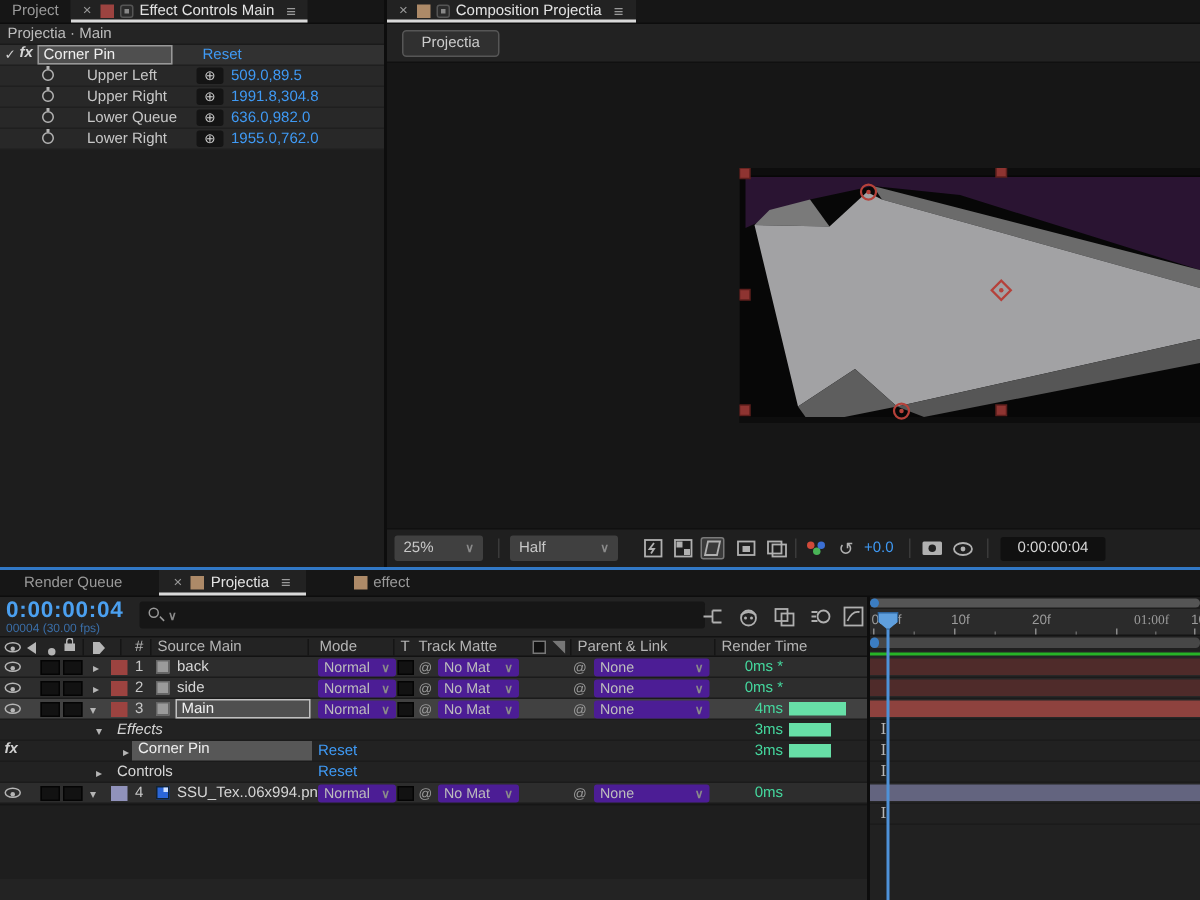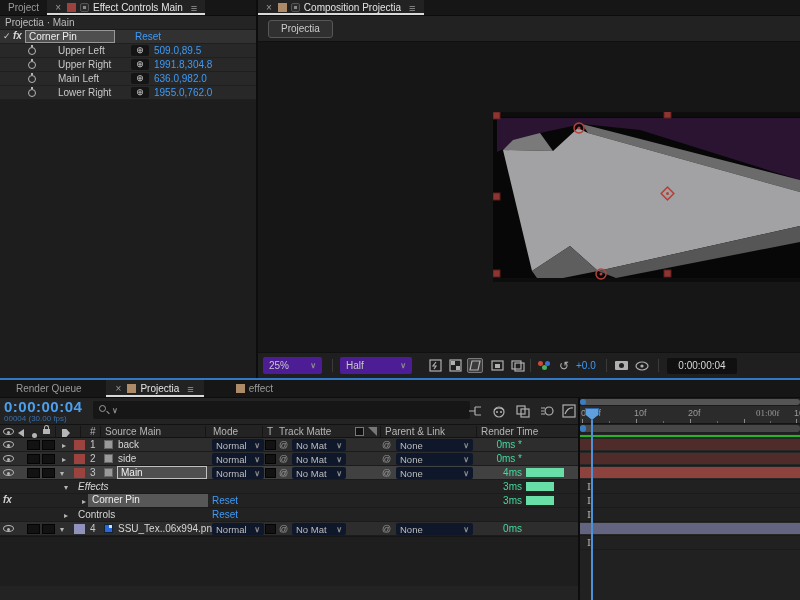--- a/index.html
+++ b/index.html
@@ -11,21 +11,21 @@
   .tabbar { height:16px; background:#161616; border-bottom:1px solid #0d0d0d; position:relative; display:flex; align-items:stretch; }
   .tab { display:flex; align-items:center; gap:4px; padding:0 8px; color:#9a9a9a; position:relative; }
   .tab.active { background:#222; color:#e3e3e3; box-shadow: inset 0 -2px 0 #d9d9d9; }
   .tab .x { color:#9a9a9a; font-size:10px; margin-right:2px; }
   .swatch { width:9px; height:9px; display:inline-block; }
   .swatch.red { background:#9c4340; }
   .swatch.tan { background:#ad8a68; }
   .plock { width:9px; height:9px; background:#2b2b2b; border:1px solid #555; border-radius:2px; display:inline-block; position:relative; }
   .plock::after { content:''; position:absolute; left:2px; top:2px; width:3px; height:3px; background:#888; }
   .menu { color:#9a9a9a; margin-left:4px; font-size:11px; }
-  .dd { position:absolute; height:12px; top:1px; background:#0f172a; border-radius:2px; color:#bdbdbd; display:flex; align-items:center; justify-content:space-between; padding:0 4px; font-size:9.5px; }
+  .dd { position:absolute; height:12px; top:1px; background:#4c1d95; border-radius:2px; color:#bdbdbd; display:flex; align-items:center; justify-content:space-between; padding:0 4px; font-size:9.5px; }
   .ddc { color:#8a8a8a; font-size:8px; margin-left:3px; }
   .cell { position:absolute; width:13px; height:10px; top:2px; background:#121212; border:1px solid #040404; }
   .blue { color:#3f9af5; }
   .green { color:#45d99f; }
 
   
   .i-eye { position:absolute; width:11px; height:7px; border:1px solid #b5b5b5; border-radius:50%; }
   .i-eye::after { content:''; position:absolute; left:3px; top:1.5px; width:3px; height:3px; border-radius:50%; background:#b5b5b5; }
   .i-speaker { width:0; height:0; border-top:4px solid transparent; border-bottom:4px solid transparent; border-right:6px solid #b5b5b5; display:inline-block; }
   .i-dot { width:5px; height:5px; border-radius:50%; background:#b5b5b5; display:inline-block; }
@@ -64,21 +64,21 @@
   .ec-val { position:absolute; left:154px; top:1px; }
   .ec-empty { height:234px; background:#1d1d1d; }
 
   
   .comp-panel { flex:1; display:flex; flex-direction:column; background:#1e1e1e; }
   .comp-tools { height:26px; background:#222; border-bottom:1px solid #101010; position:relative; }
   .comp-bc-btn { position:absolute; left:10px; top:4px; height:18px; line-height:16px; padding:0 12px; background:#303030; border:1px solid #565656; border-radius:3px; color:#cccccc; }
   .viewport { flex:1; position:relative; background:#161616; overflow:hidden; }
   .comp-svg { position:absolute; left:235px; top:70px; }
   .comp-bottom { height:26px; background:#1f1f1f; border-top:1px solid #101010; position:relative; display:block; }
-  .cb-dd { position:absolute; top:4px; height:17px; background:#4c1d95; border-radius:2px; color:#c8c8c8; display:flex; align-items:center; justify-content:space-between; padding:0 6px; }
+  .cb-dd { position:absolute; top:4px; height:17px; background:#404040; border-radius:2px; color:#c8c8c8; display:flex; align-items:center; justify-content:space-between; padding:0 6px; }
   .cb-icon { position:absolute; top:5px; width:16px; height:15px; display:flex; align-items:center; justify-content:center; }
   .cb-icon.pressed { background:#3a3a3a; border:1px solid #7a7a7a; border-radius:2px; }
   .cb-sep { position:absolute; top:6px; width:1px; height:13px; background:#3a3a3a; }
   .cb-tc { position:absolute; left:409px; top:5px; width:70px; height:16px; background:#101010; border-radius:2px; color:#d8d8d8; text-align:center; line-height:16px; }
   .cb-exp { position:absolute; left:318px; top:7px; }
 
   
   .blue-sep { height:2px; background:#3178c6; }
 
   
@@ -182,21 +182,21 @@
         <span class="ec-val blue">509.0,89.5</span>
       </div>
       <div class="ec-row">
         <span class="ec-sw"><span class="i-sw"></span></span>
         <span class="ec-pname">Upper Right</span>
         <span class="ec-target">⊕</span>
         <span class="ec-val blue">1991.8,304.8</span>
       </div>
       <div class="ec-row">
         <span class="ec-sw"><span class="i-sw"></span></span>
-        <span class="ec-pname">Main Left</span>
+        <span class="ec-pname">Lower Queue</span>
         <span class="ec-target">⊕</span>
         <span class="ec-val blue">636.0,982.0</span>
       </div>
       <div class="ec-row">
         <span class="ec-sw"><span class="i-sw"></span></span>
         <span class="ec-pname">Lower Right</span>
         <span class="ec-target">⊕</span>
         <span class="ec-val blue">1955.0,762.0</span>
       </div>
       <div class="ec-empty"></div>

